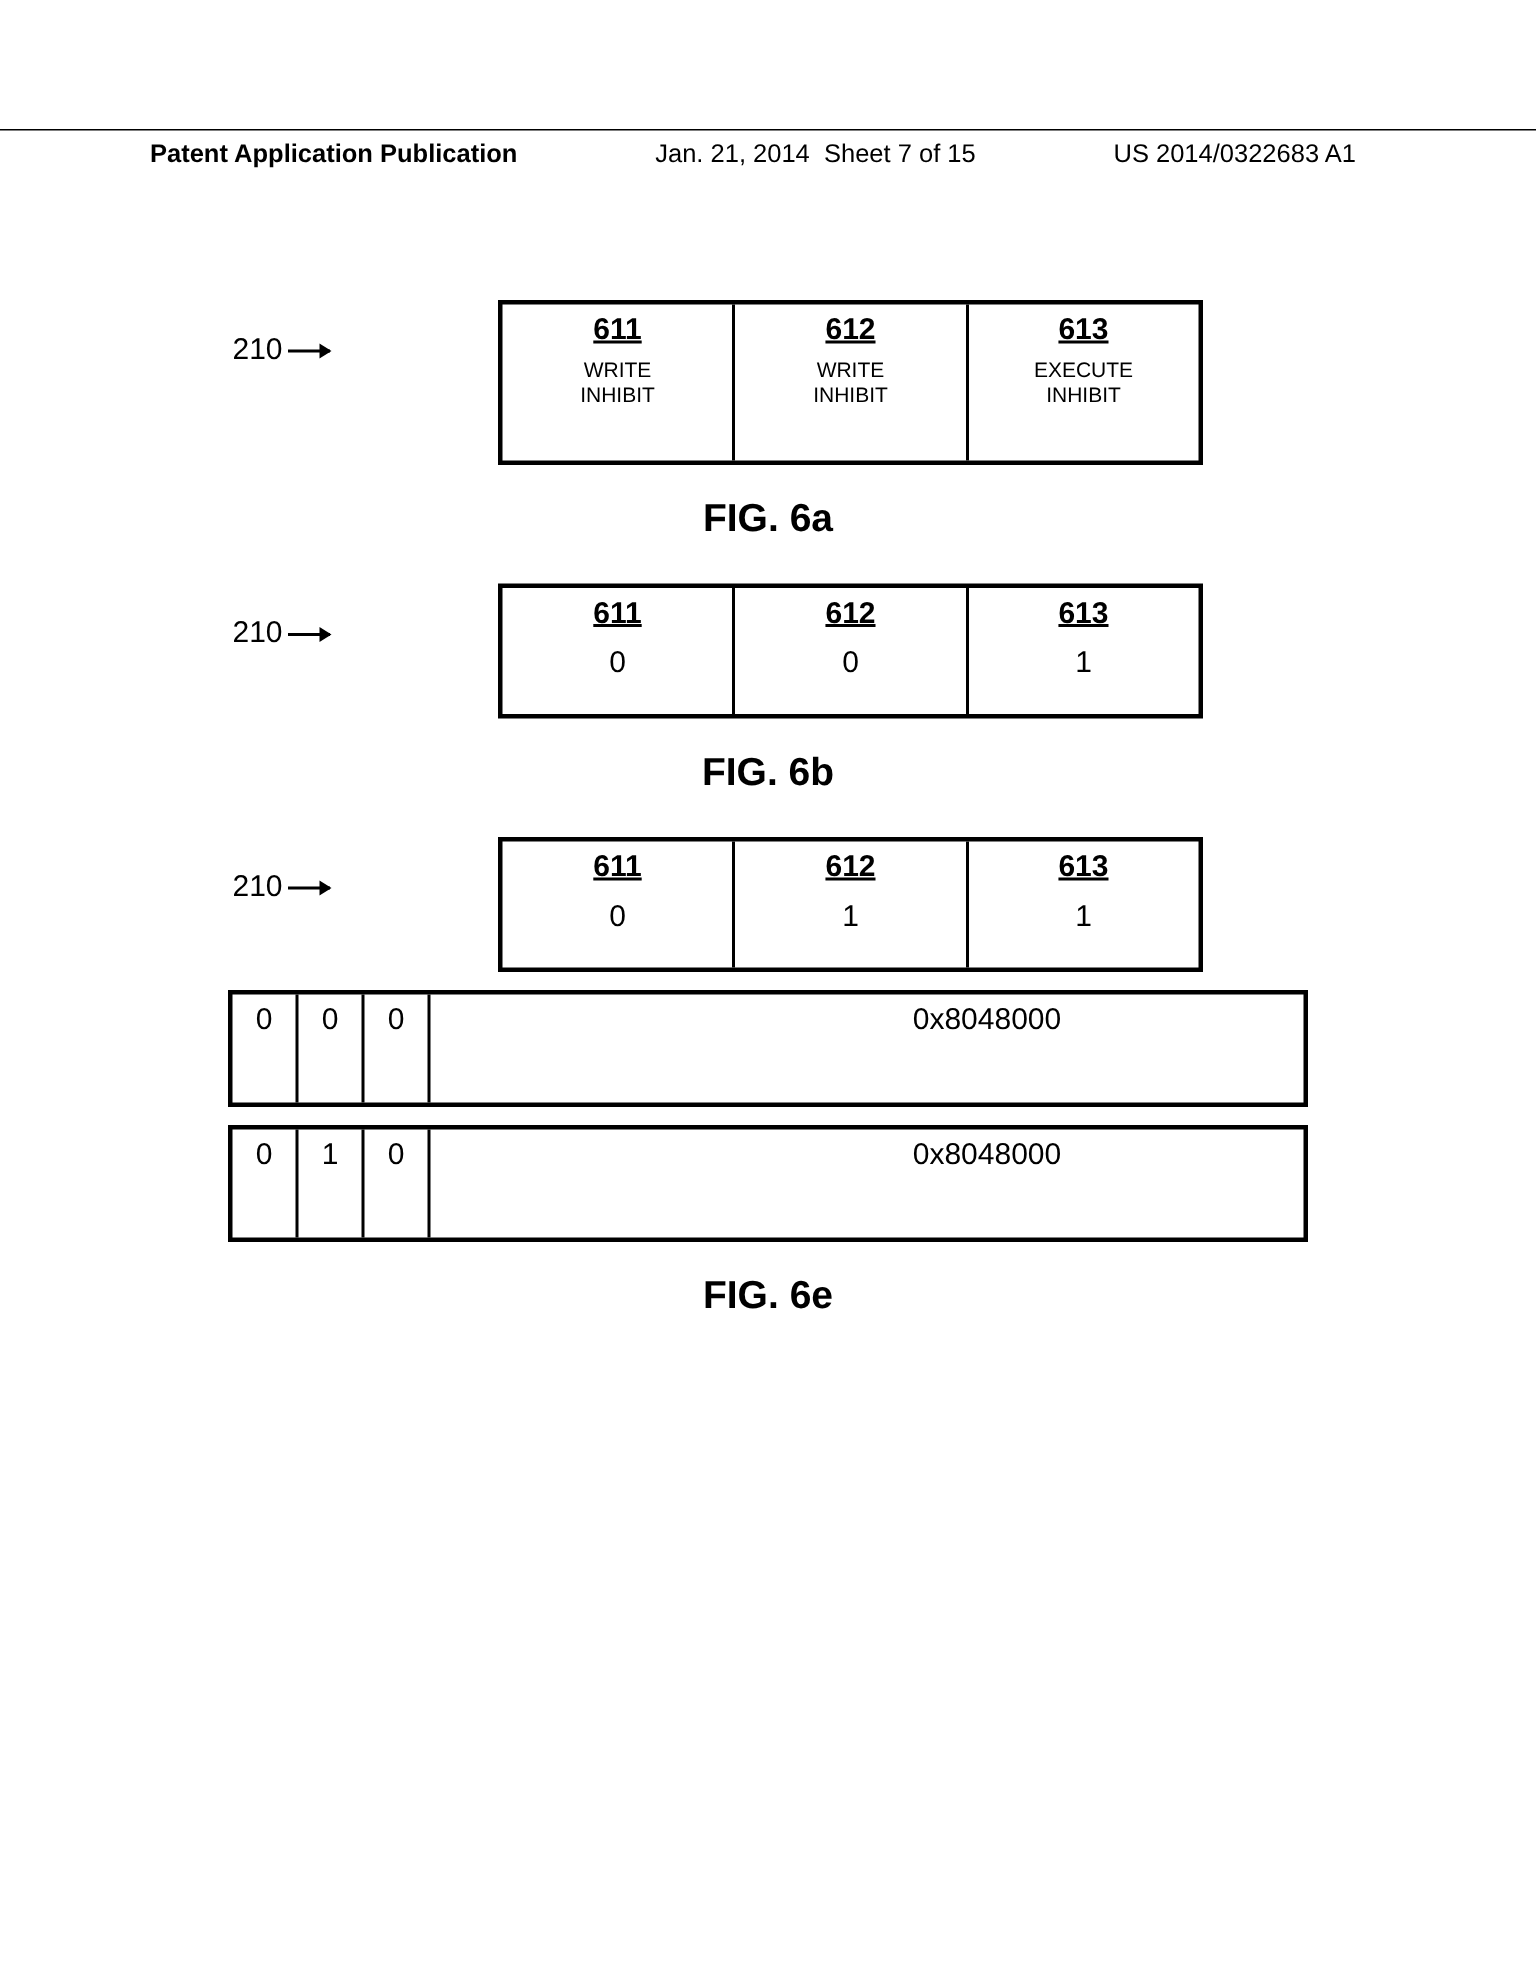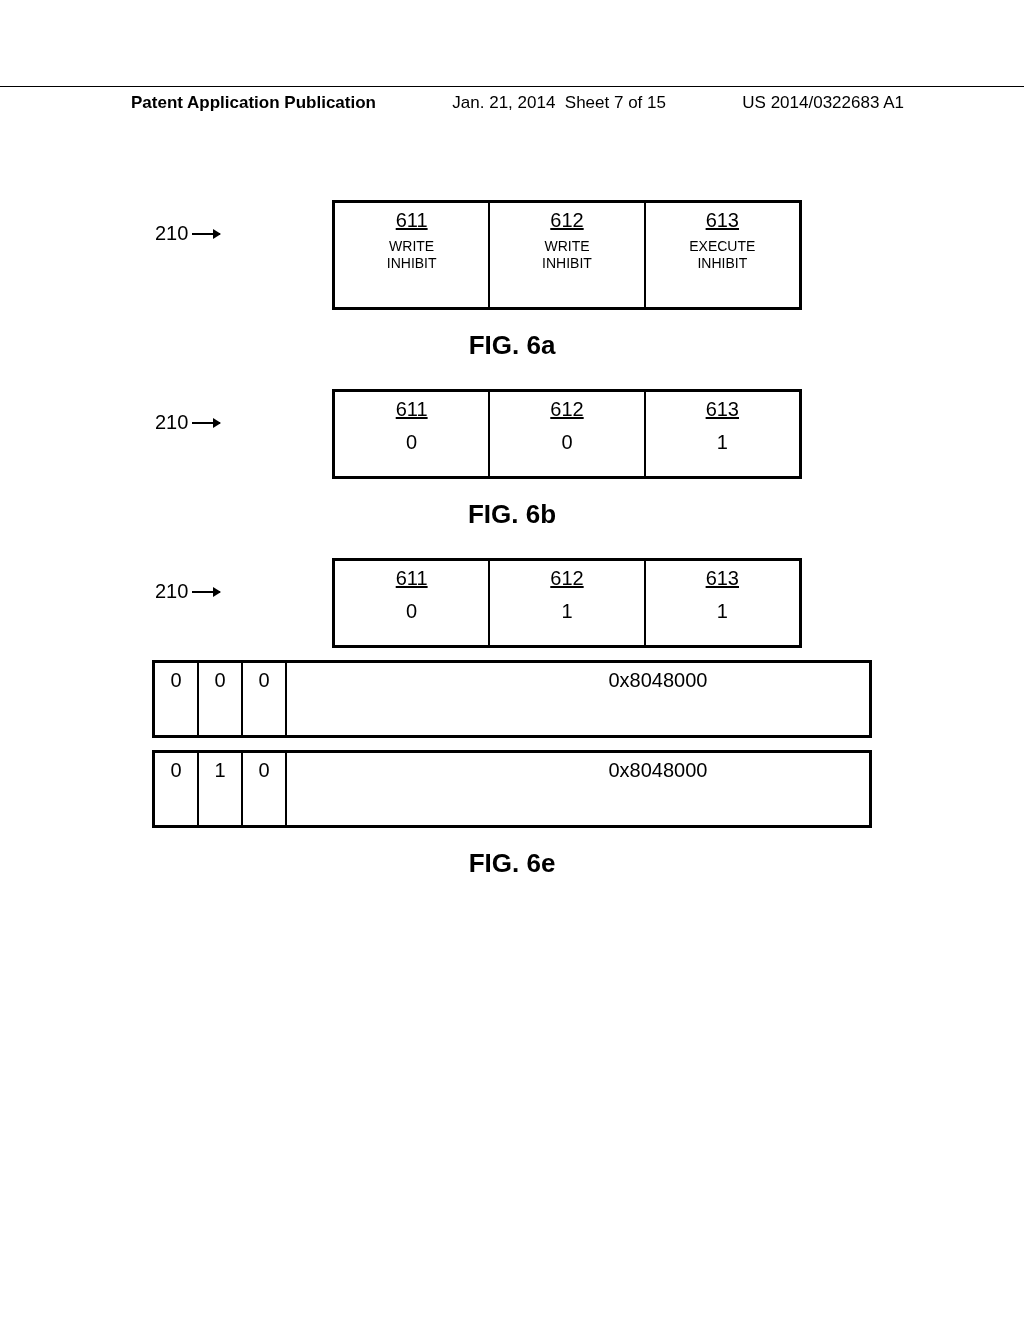--- a/index.html
+++ b/index.html
@@ -11,21 +11,20 @@
     color: #000;
     position: relative;
   }
   .header {
     position: absolute;
     top: 86px;
     left: 0;
     width: 100%;
     border-top: 1px solid #000;
     padding-top: 6px;
-    padding-left: 31px;
   }
   .header-row {
     display: flex;
     justify-content: space-between;
     font-size: 17px;
     padding: 0 120px 0 100px;
   }
   .header-left { font-weight: bold; }
   .header-center { }
   .header-right { }
@@ -83,21 +82,21 @@
     flex-direction: column;
     align-items: center;
     padding-top: 6px;
     text-align: center;
   }
   .cell:last-child { border-right: none; }
   .cell-ref {
     font-size: 20px;
     text-decoration: underline;
     margin-bottom: 6px;
-    font-weight: normal;
+    font-weight: bold;
   }
   .cell-label {
     font-size: 14px;
     line-height: 1.2;
   }
   .cell-val {
     font-size: 20px;
     margin-top: 4px;
   }
   .fig-caption {

